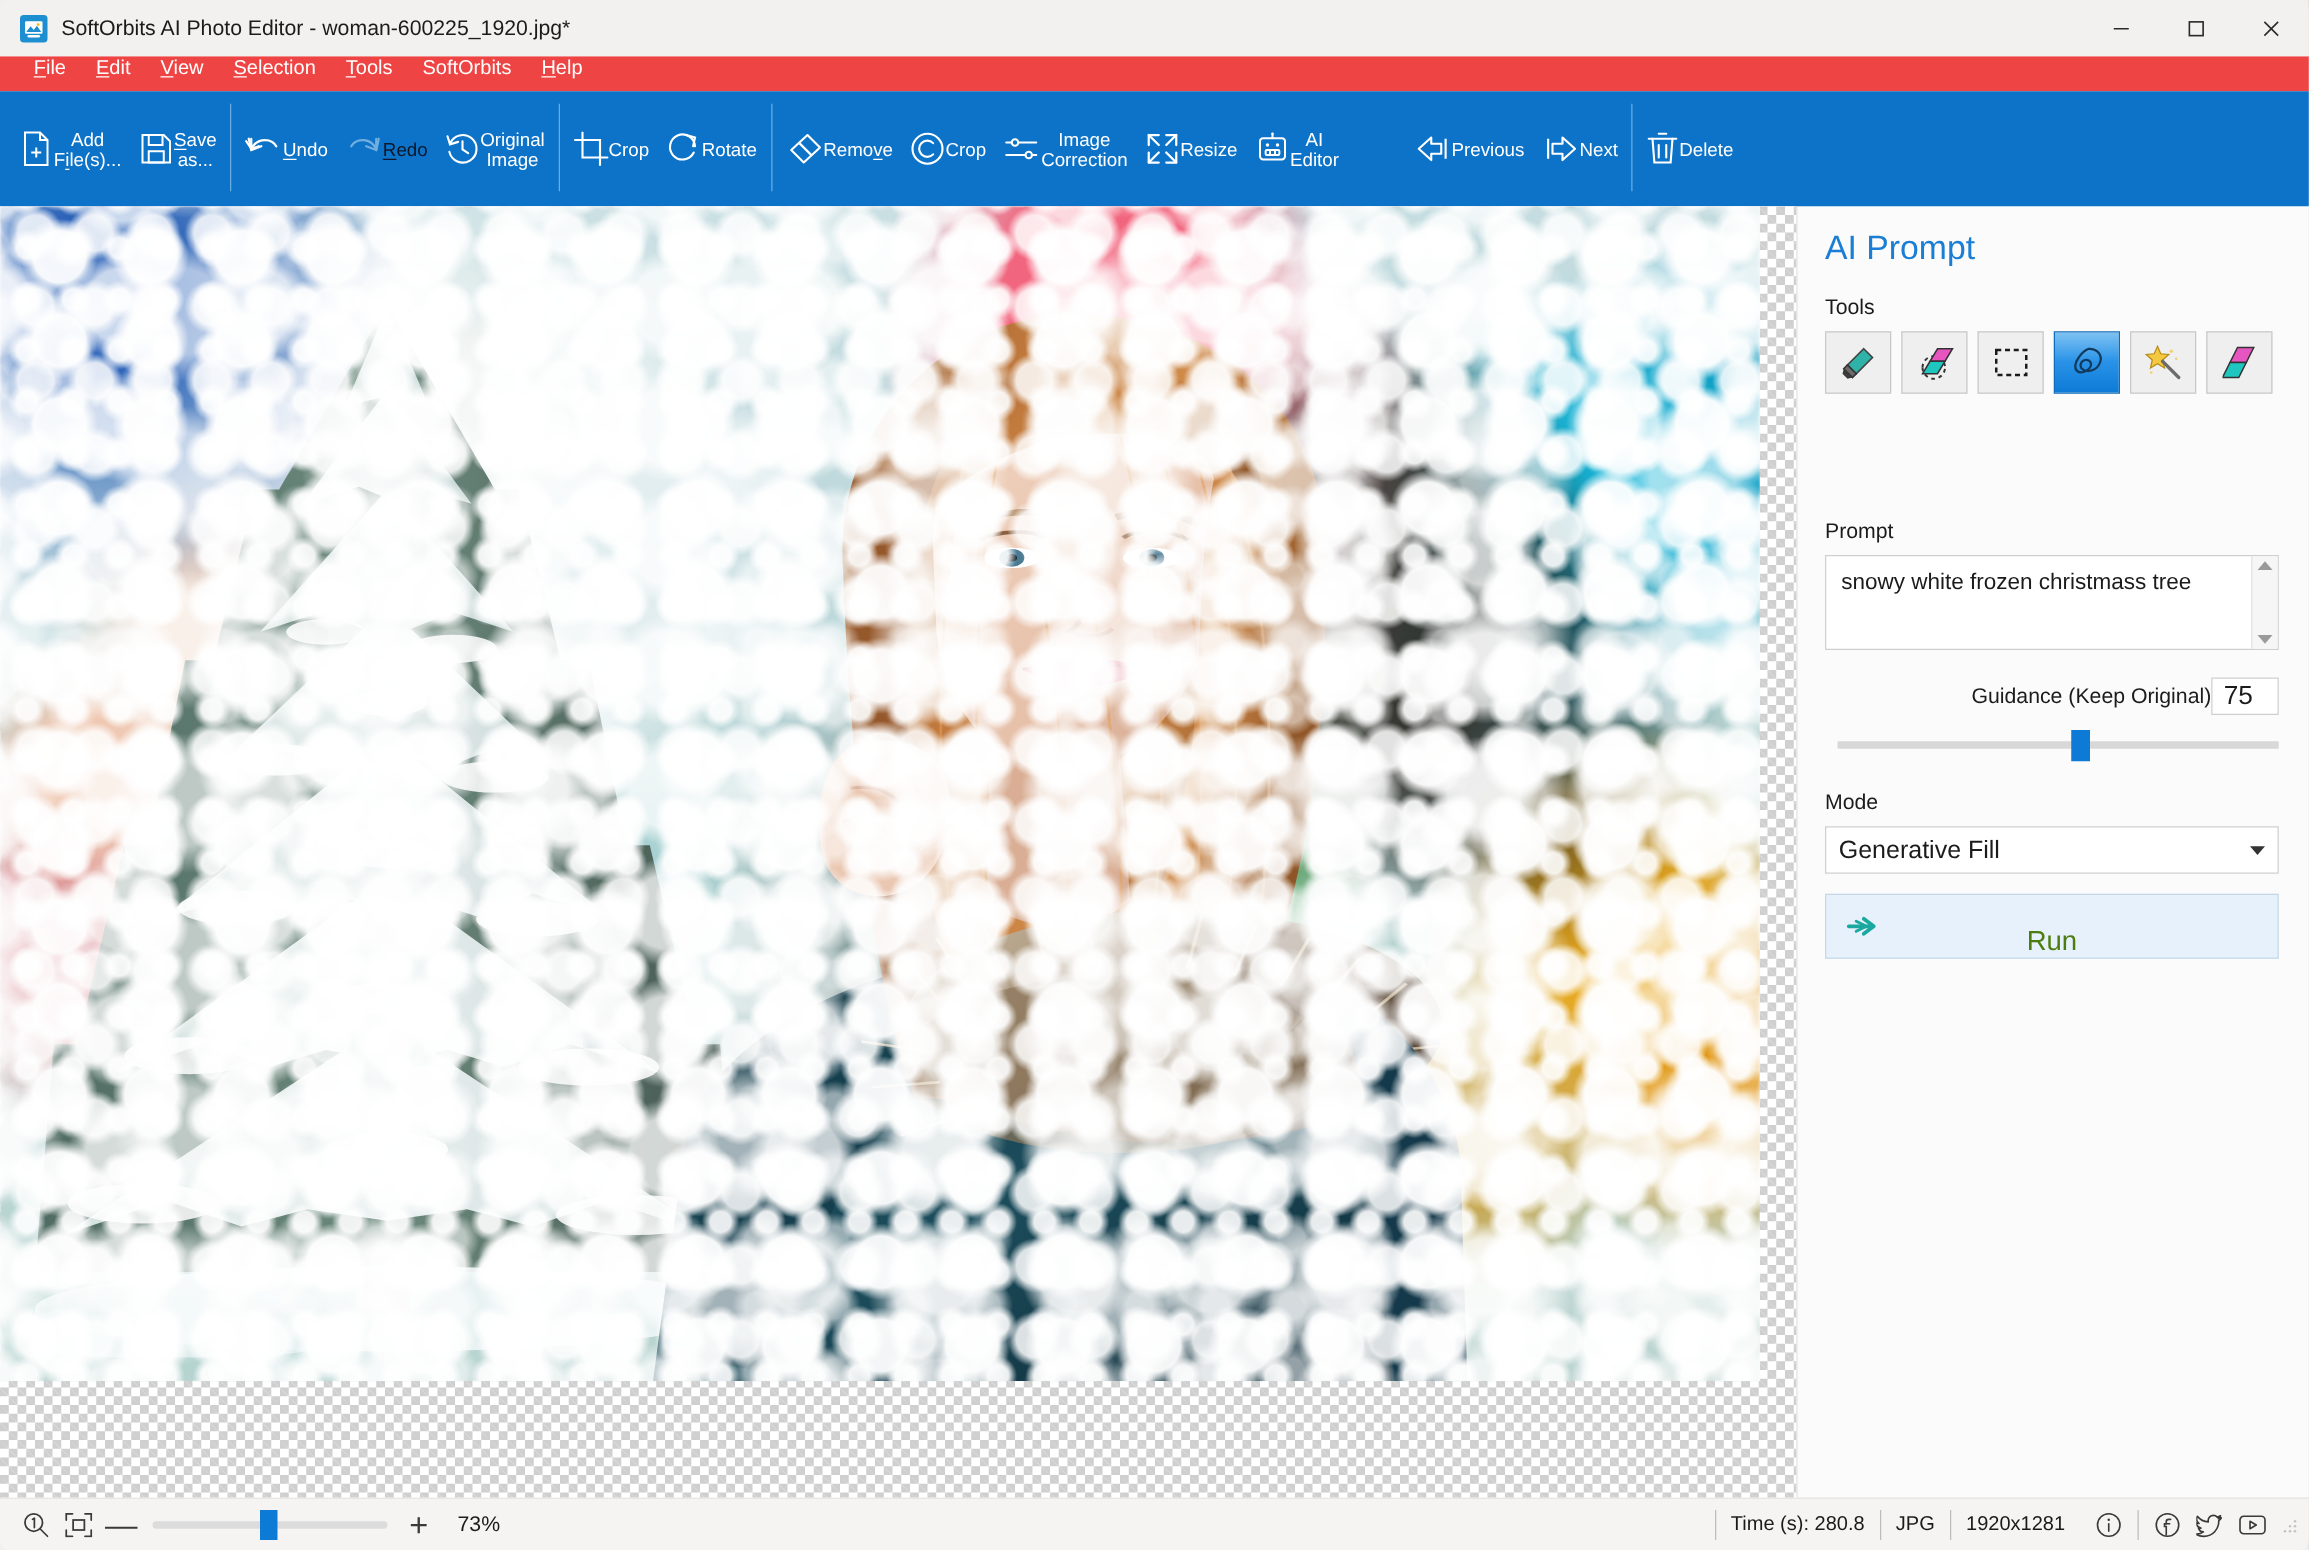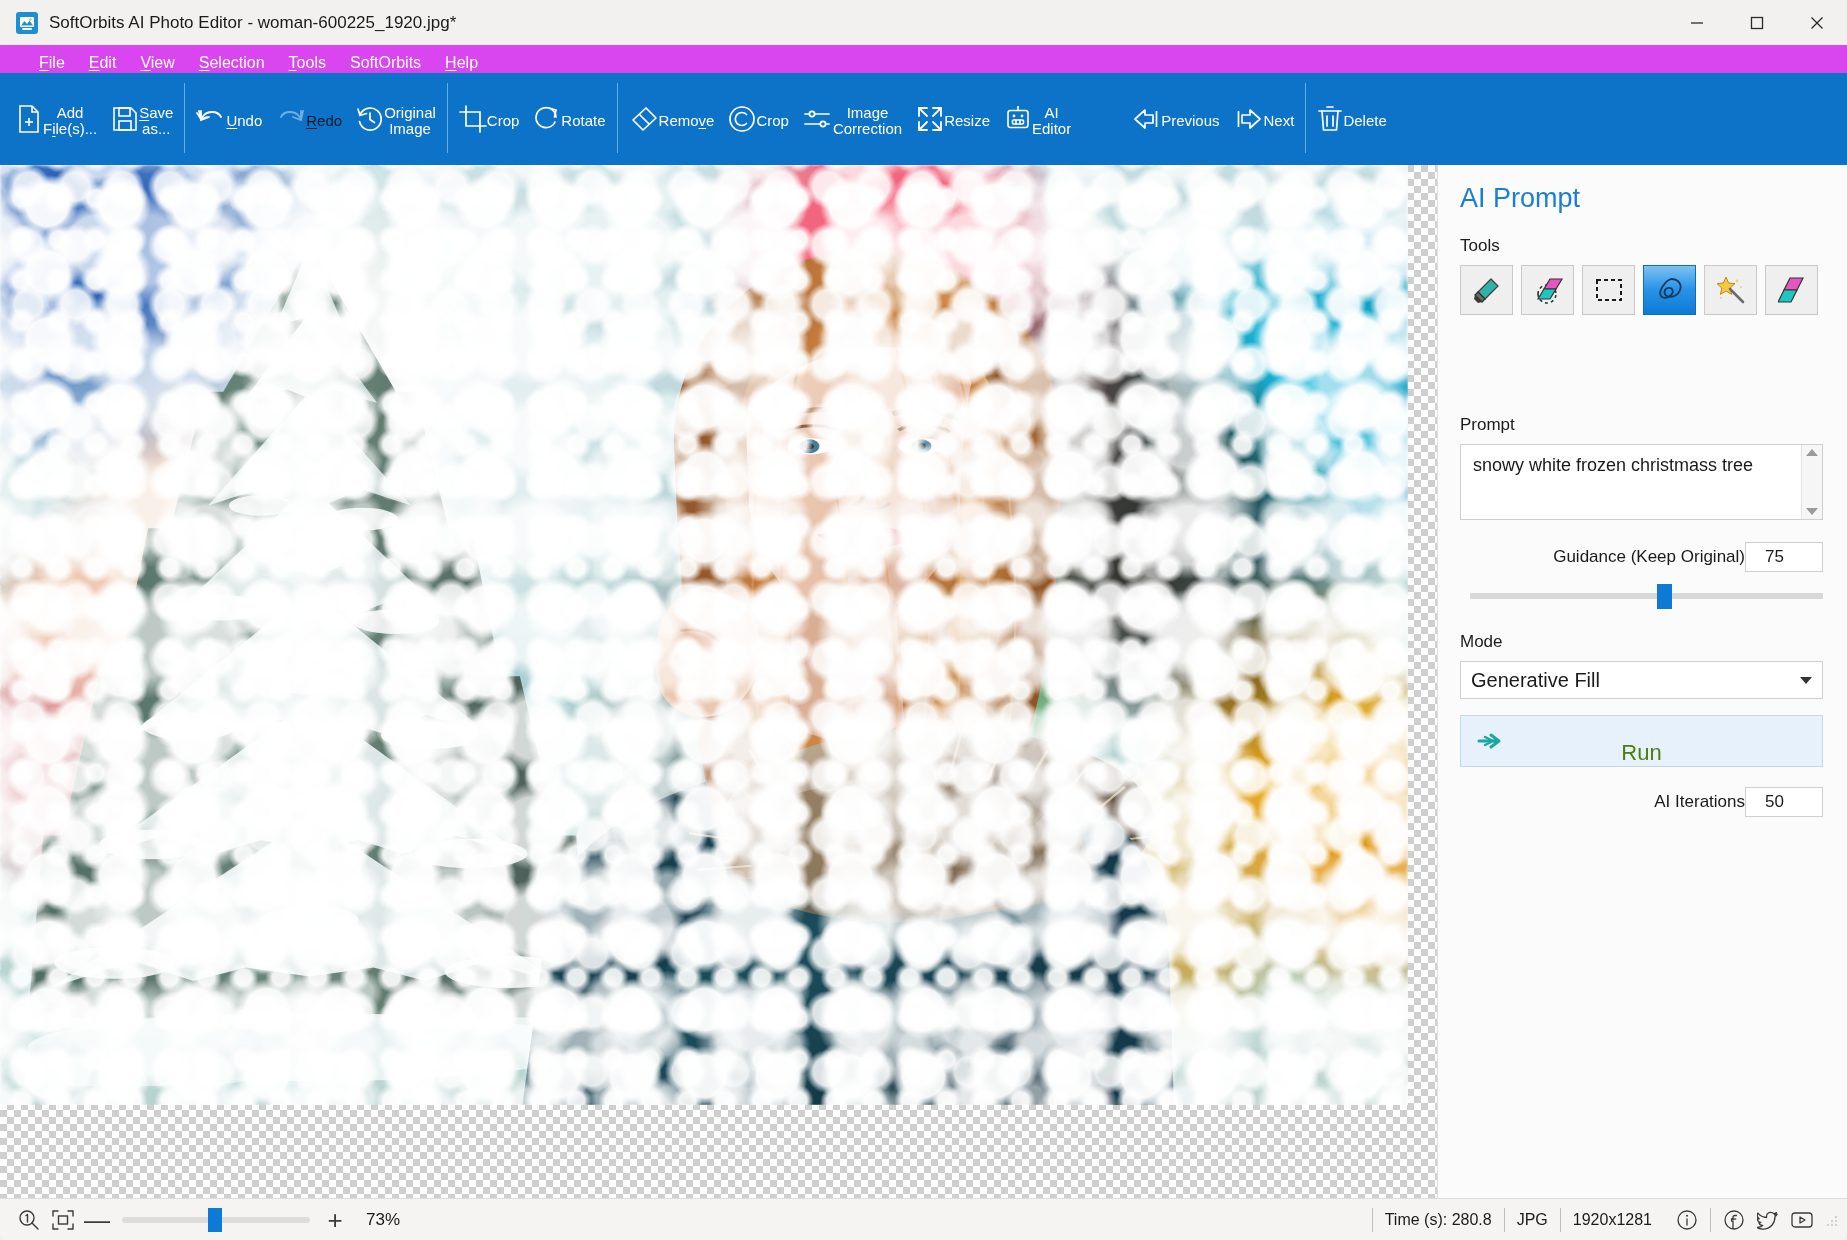--- a/index.html
+++ b/index.html
@@ -36,23 +36,23 @@
   .win-controls { margin-left: auto; display: flex; height: 100%; }
   .win-btn {
     width: 60px; height: 100%;
     display: flex; align-items: center; justify-content: center;
     color: #2a2a2a;
   }
 
   
   .menubar {
     flex: 0 0 28px; height: 28px;
-    background: #d946ef;
-    display: flex; align-items: flex-end;
-    padding-left: 27px; gap: 0px;
+    background: #ef4444;
+    display: flex; align-items: flex-start;
+    padding-left: 15px; gap: 0px;
   }
   .menu-item {
     color: #ffffff; font-size: 16px;
     padding: 2px 12px; white-space: nowrap;
     line-height: 1;
   }
   .menu-item u { text-decoration: underline; text-underline-offset: 2px; }
 
   
   .toolbar {
@@ -218,23 +218,23 @@
     border-right: 6px solid transparent;
   }
   .arrow-up { border-bottom: 7px solid #9a9a9a; }
   .arrow-dn { border-top: 7px solid #9a9a9a; }
 
   .row-between {
     display: flex; align-items: center; justify-content: flex-end;
     margin-bottom: 10px;
   }
   .num-field {
-    width: 78px; height: 30px; border: 1px solid #cfcfcf; background: #fff;
-    display: flex; align-items: center; padding-left: 19px;
-    font-size: 17px; color: #1b1b1b;
+    width: 54px; height: 30px; border: 1px solid #cfcfcf; background: #fff;
+    display: flex; align-items: center; padding-left: 9px;
+    font-size: 21px; color: #1b1b1b;
   }
 
   .slider { position: relative; height: 28px; margin-bottom: 22px; margin-left: 10px;}
   .slider-track {
     position: absolute; left: 0; right: 0; top: 11px; height: 6px;
     background: #d8d8d8; border-radius: 1px;
   }
   .slider-thumb {
     position: absolute; top: 2px; width: 15px; height: 25px;
     background: #0d7ad6; left: 53%;
@@ -773,24 +773,20 @@
       <div class="run-btn">
         <span class="run-arrow">
           <svg width="30" height="18" viewBox="0 0 30 18">
             <path d="M2 9 H20 M14 3 L22 9 L14 15" fill="none" stroke="#1aa8a0" stroke-width="3" stroke-linecap="round" stroke-linejoin="round"></path>
             <path d="M8 5 L16 9 L8 13" fill="none" stroke="#1aa8a0" stroke-width="2.4" stroke-linecap="round"></path>
           </svg>
         </span>
         <span class="run-label">Run</span>
       </div>
 
-      <div class="row-between">
-        <div class="panel-label" style="margin-bottom:0">AI Iterations</div>
-        <div class="num-field">50</div>
-      </div>
     </div>
 
   </div>
 
   <div class="statusbar">
     <div class="sb-ico">
       <svg width="22" height="22" viewBox="0 0 22 22" fill="none" stroke="#3a3a3a" stroke-width="1.4">
         <circle cx="9" cy="9" r="7"></circle>
         <line x1="14" y1="14" x2="20" y2="20" stroke-linecap="round"></line>
         <path d="M8 6.5 L9.5 5.5 V13" stroke-linecap="round" stroke-linejoin="round"></path>

